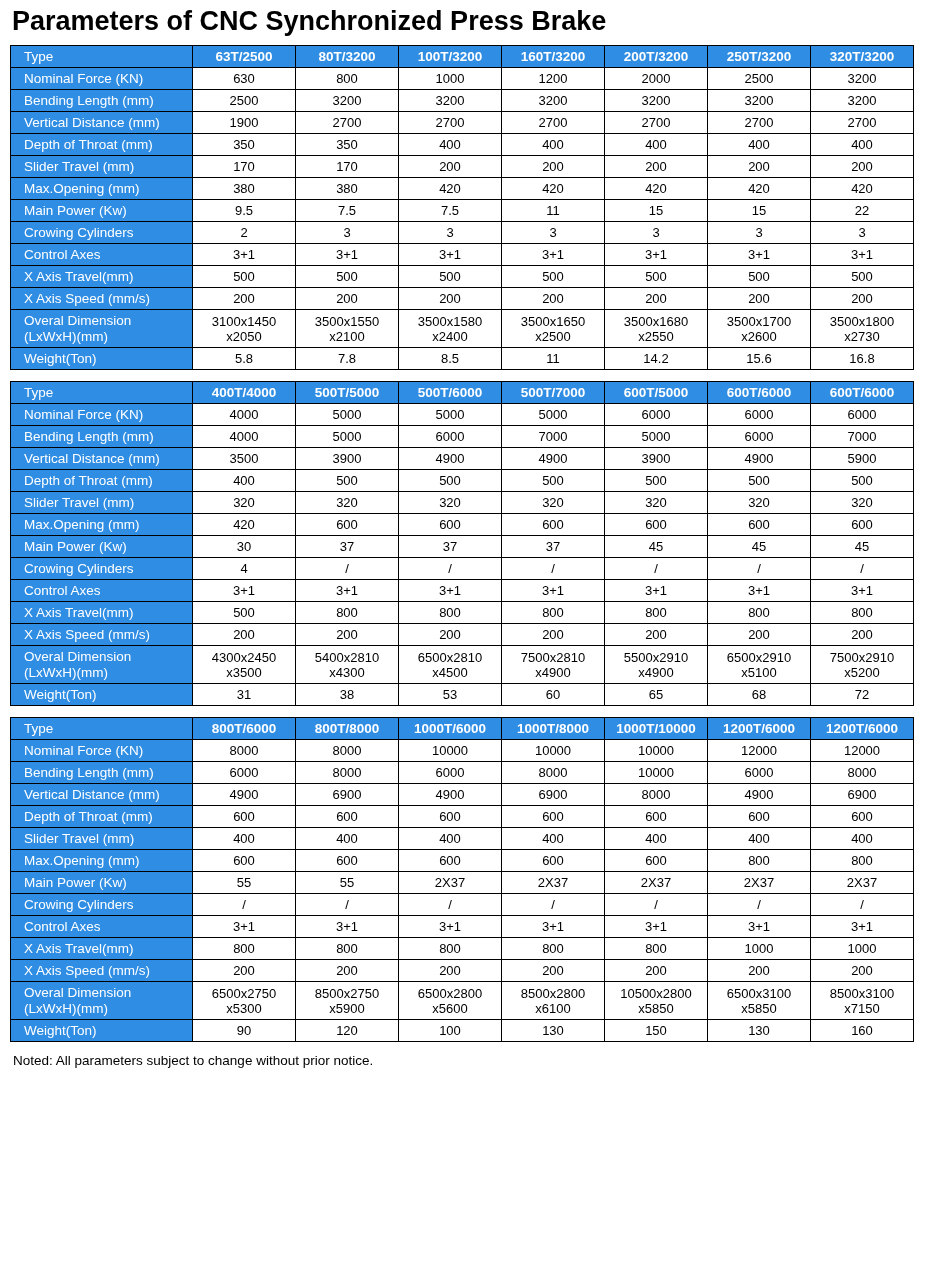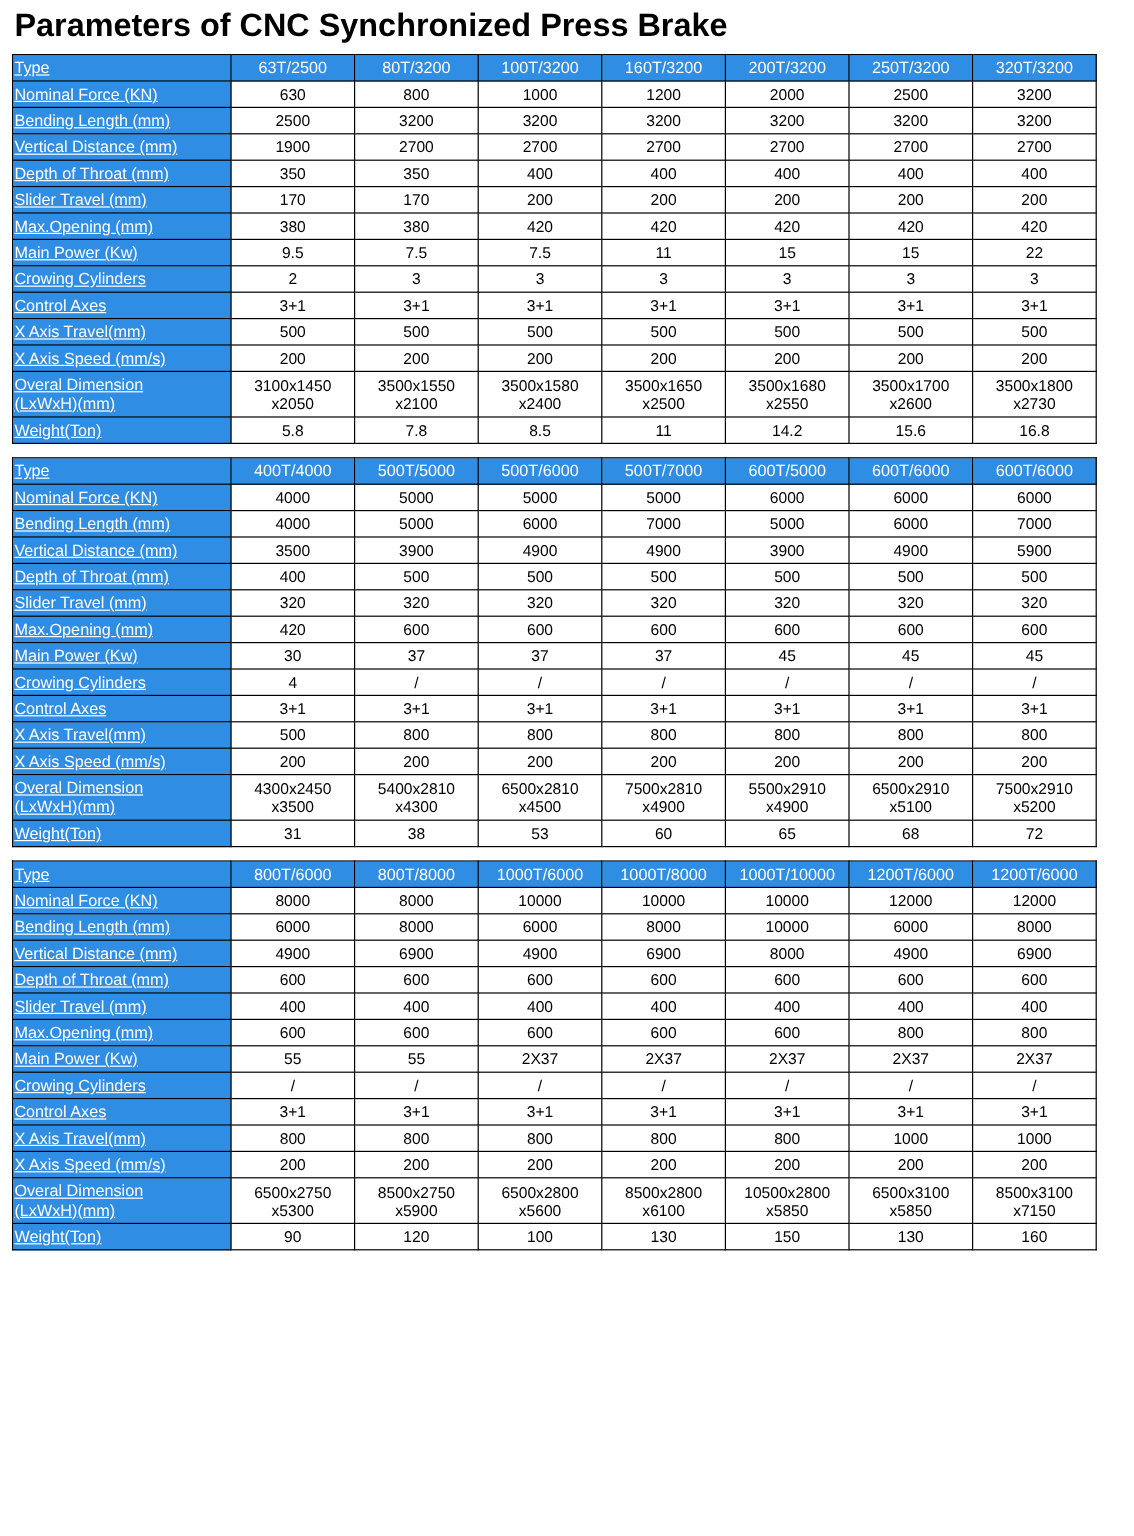--- a/index.html
+++ b/index.html
@@ -39,28 +39,27 @@
     vertical-align: middle;
     height: 21px;
     box-sizing: border-box;
     word-break: break-word;
   }
   table.spec .rowhead {
     background: #2f8de4;
     color: #ffffff;
     text-align: left;
     font-weight: normal;
-    padding-left: 1px;
+    padding-left: 13px;
     font-size: 13.5px;
-    text-decoration: underline;
   }
   table.spec tr.header td {
     background: #2f8de4;
     color: #ffffff;
-    font-weight: normal;
+    font-weight: bold;
     font-size: 13.5px;
   }
   table.spec tr.header td.rowhead {
     font-weight: normal;
     text-align: left;
   }
   table.spec td.val {
     background: #ffffff;
     color: #000;
   }
@@ -549,14 +548,15 @@
             <td class="val">100</td>
             <td class="val">130</td>
             <td class="val">150</td>
             <td class="val">130</td>
             <td class="val">160</td>
           </tr>
         </tbody>
       </table>
     </div>
 
+  <div class="note">Noted: All parameters subject to change without prior notice.</div>
 
 </div>
 
 </body></html>

